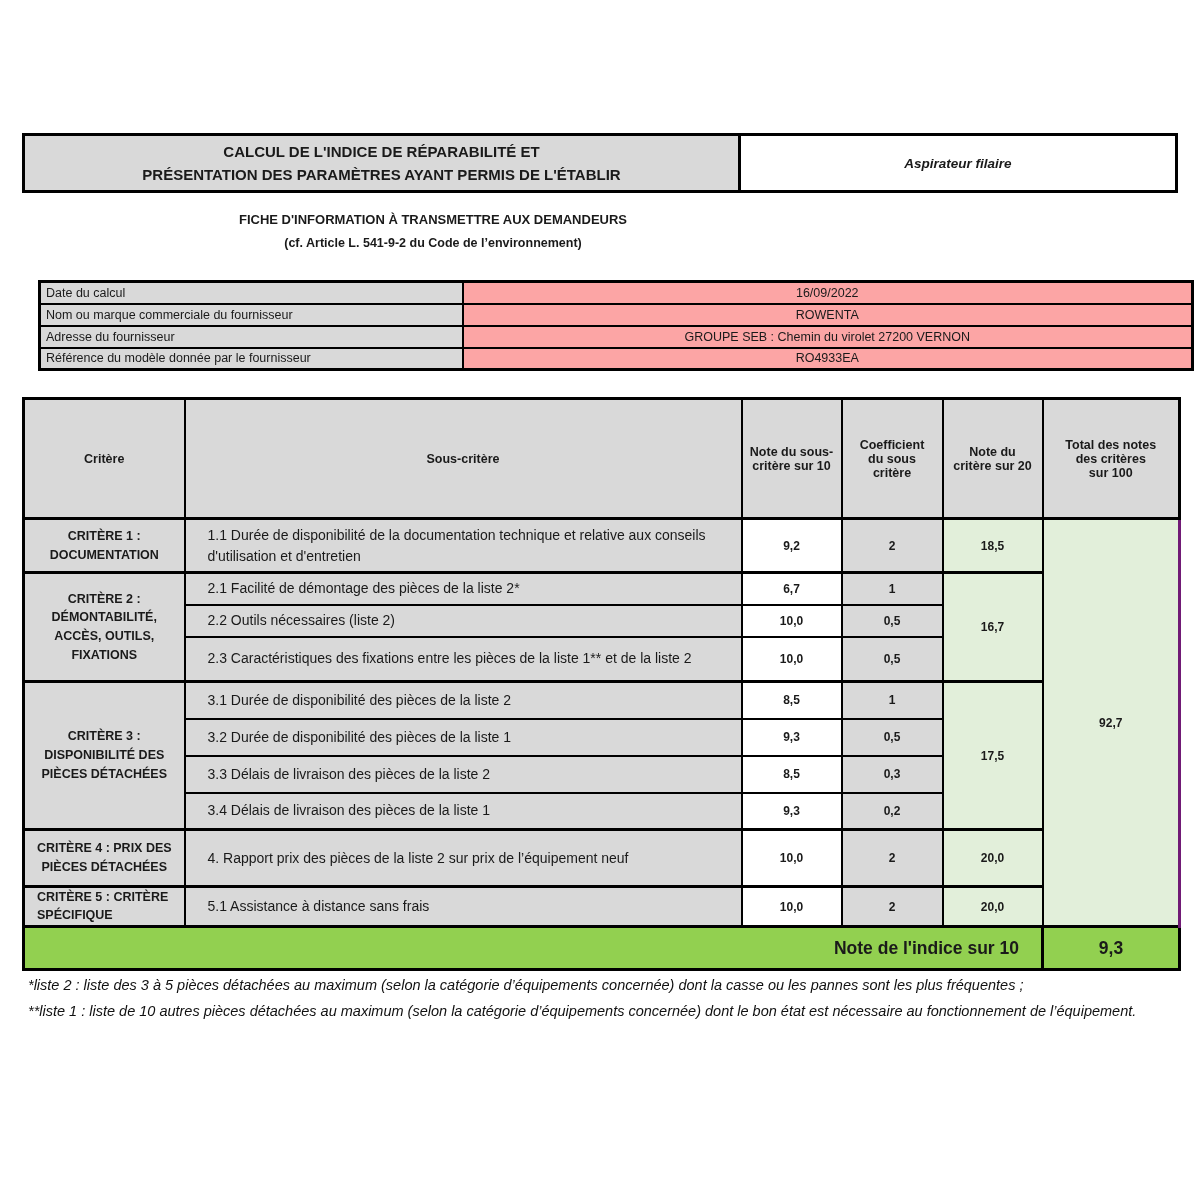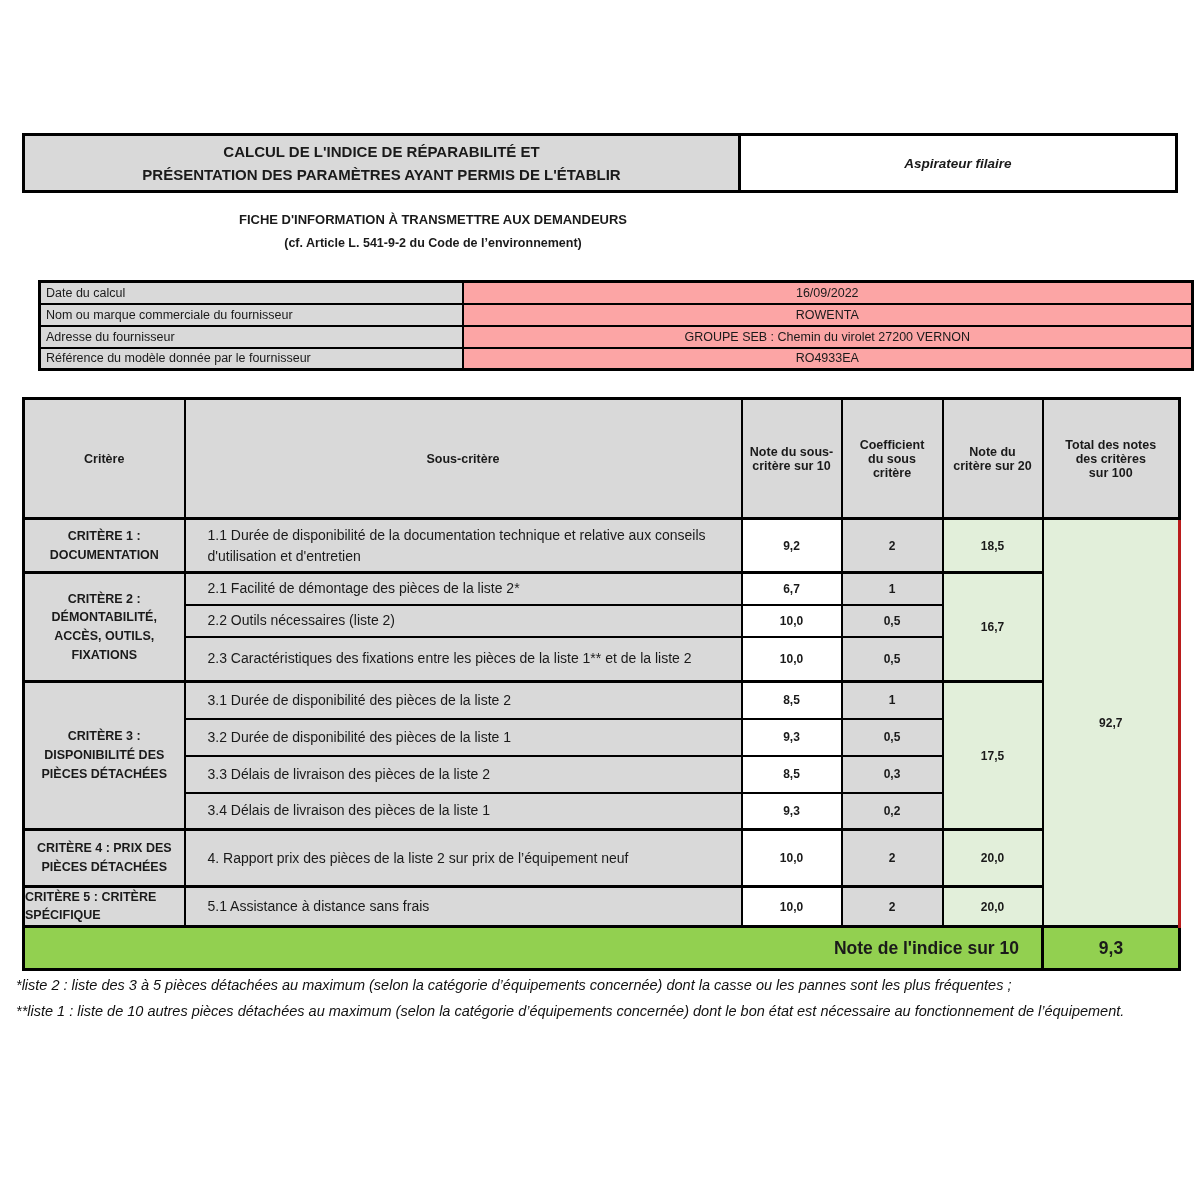--- a/index.html
+++ b/index.html
@@ -56,39 +56,39 @@
   .hrow { height: 120px; }
   .r54 { height: 54px; } .r32 { height: 32px; } .r45 { height: 45px; }
   .r37 { height: 37px; } .r57 { height: 57px; } .r33 { height: 33px; } .r43 { height: 43px; }
 
   td.critere {
     background: #d9d9d9; font-weight: bold; font-size: 12.5px;
     text-align: center; vertical-align: middle; line-height: 1.5;
     border-left: 3px solid #000;
   }
   td.critere-clip { vertical-align: top; }
-  td.critere-clip .clip { height: 37px; overflow: hidden; text-align: left; padding-left: 0; line-height: 1.45; }
+  td.critere-clip .clip { height: 37px; overflow: hidden; text-align: left; padding-left: 12px; line-height: 1.45; }
   td.sub {
     background: #d9d9d9; font-size: 14px; text-align: left;
     padding: 2px 22px; vertical-align: middle; line-height: 1.5;
   }
   td.num { background: #ffffff; font-weight: bold; font-size: 12px; text-align: center; vertical-align: middle; }
   td.coef { background: #d9d9d9; font-weight: bold; font-size: 12px; text-align: center; vertical-align: middle; }
   td.n20 { background: #e2efda; font-weight: bold; font-size: 12px; text-align: center; vertical-align: middle; }
-  td.total { background: #e2efda; font-weight: bold; font-size: 12px; text-align: center; vertical-align: middle; border-right: 3px solid #b91c1c; }
+  td.total { background: #e2efda; font-weight: bold; font-size: 12px; text-align: center; vertical-align: middle; border-right: 3px solid #701a75; }
 
   tr.final-row td {
     background: #92d050; font-weight: bold; font-size: 17.5px;
     vertical-align: middle; border-top: 3px solid #000; border-bottom: 3px solid #000;
   }
   td.final-label { text-align: right; padding-right: 22px; }
   td.final-value { text-align: center; border-left: 3px solid #000; }
 
   
-  .footnotes { position: absolute; left: 16px; top: 972px; width: 1120px; font-style: italic; font-size: 14.5px; line-height: 26px; color: #111; }
+  .footnotes { position: absolute; left: 28px; top: 972px; width: 1120px; font-style: italic; font-size: 14.5px; line-height: 26px; color: #111; }
   .footnote { margin: 0; }
 </style>
 </head>
 <body>
 
 <div class="page">
 
   <table class="title-table">
     <tbody>
         <tr>

